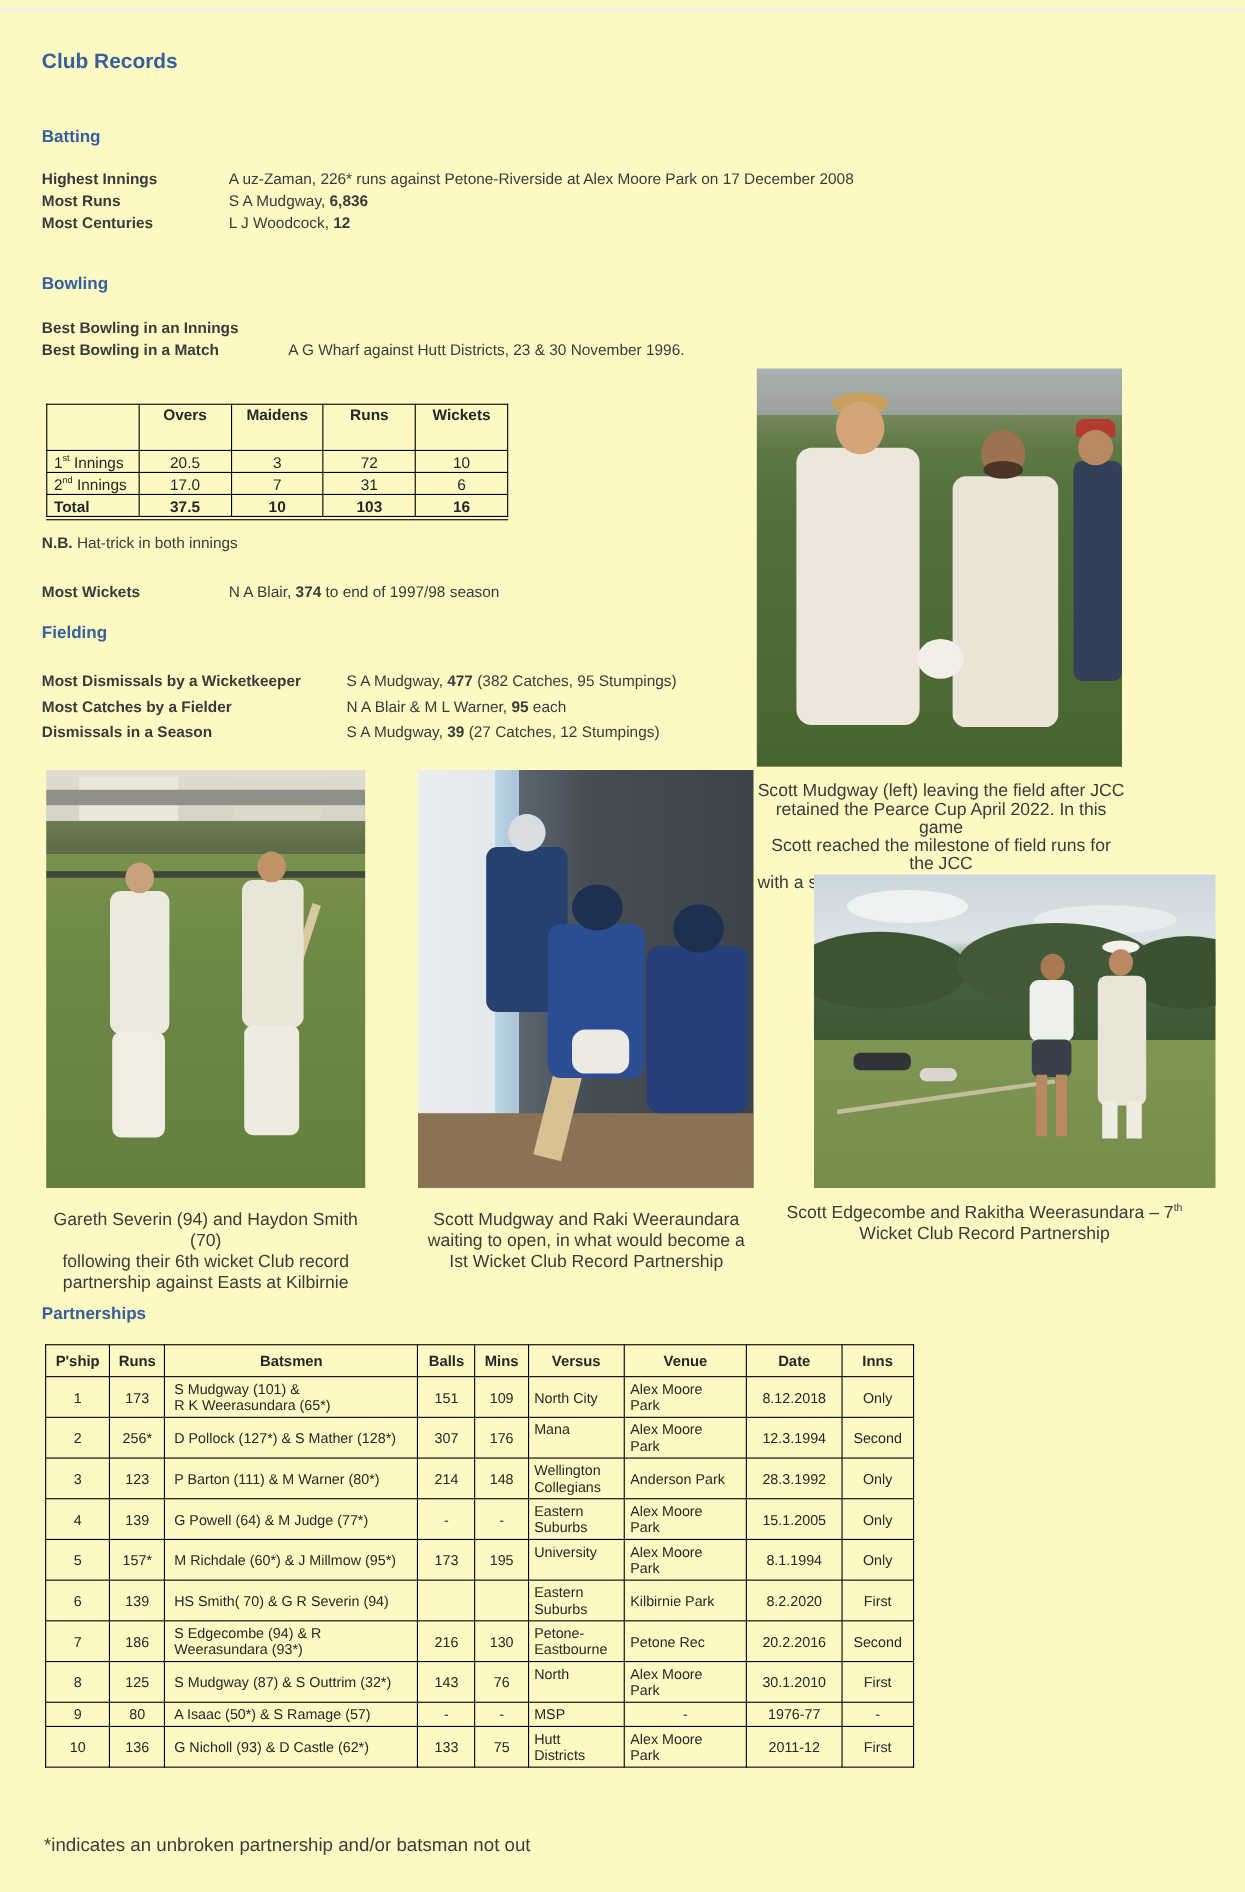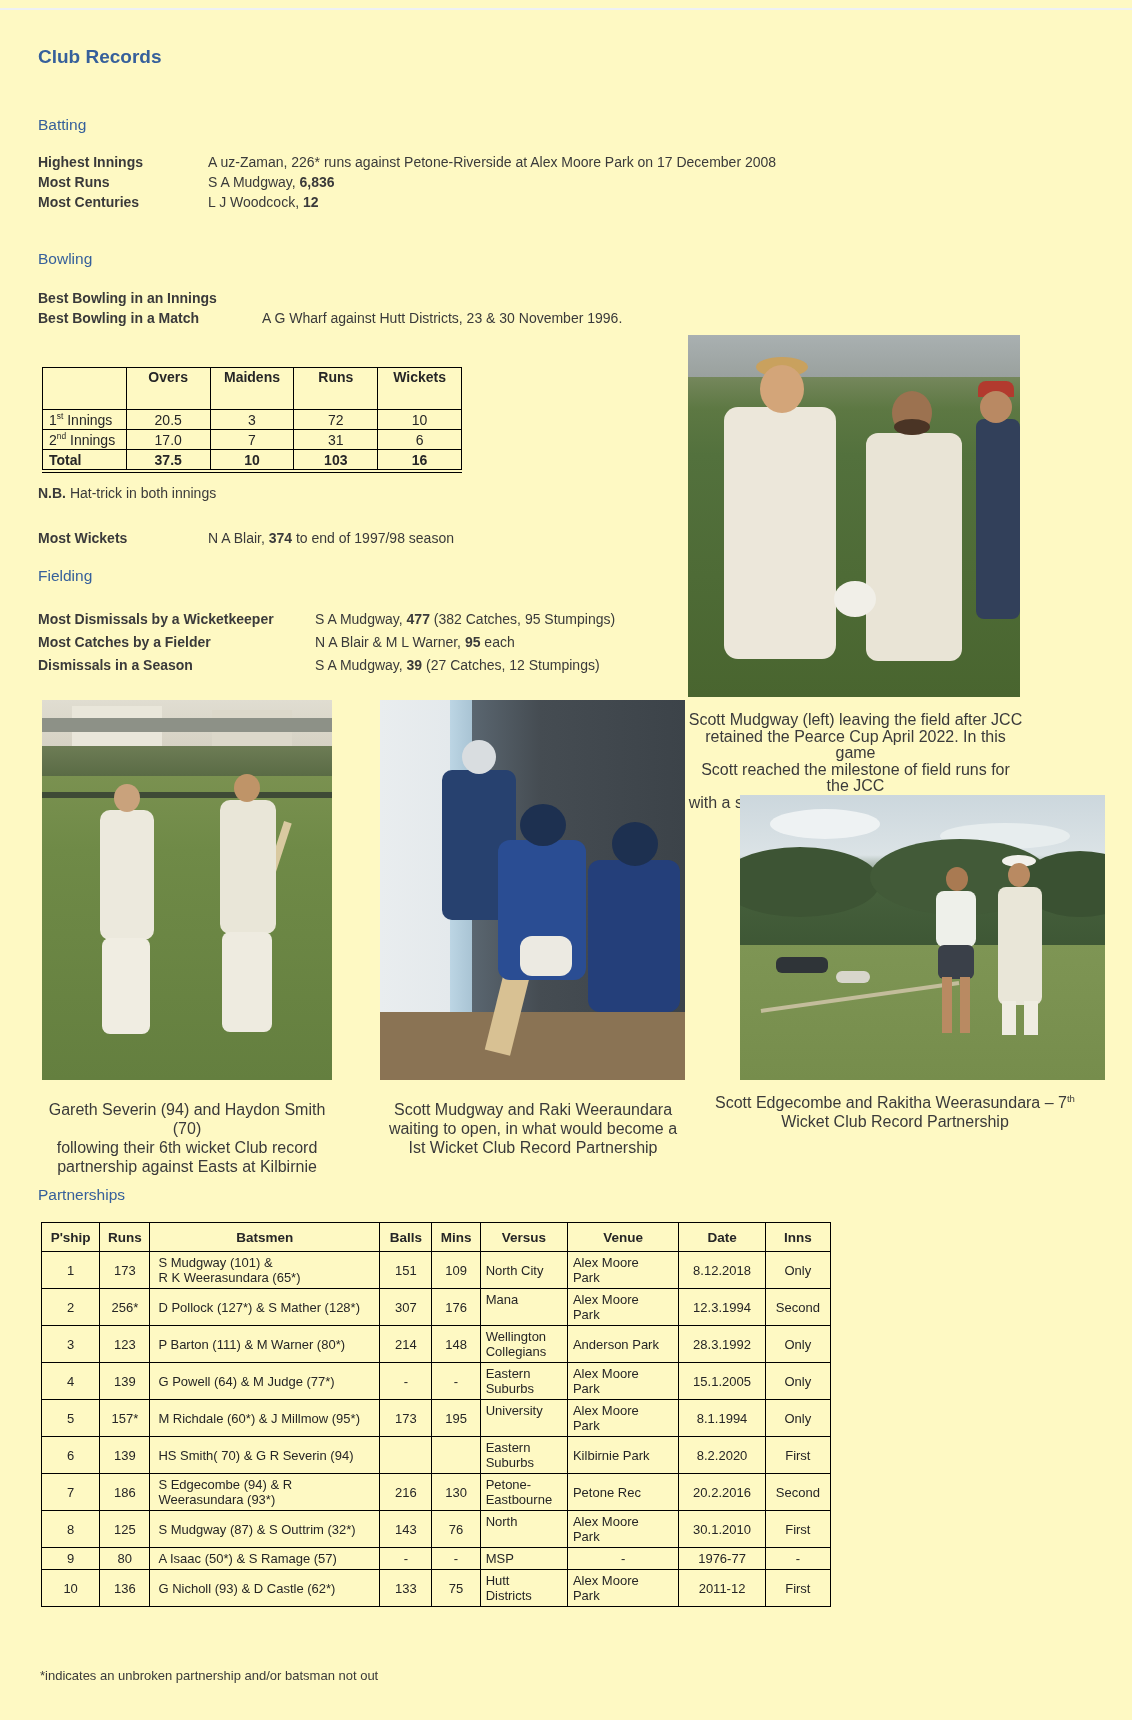--- a/index.html
+++ b/index.html
@@ -3,21 +3,21 @@
 <meta charset="utf-8">
 <style>
   html,body { margin:0; padding:0; background:#fff; }
   .page {
     position:relative; width:1132px; height:1720px; background:#fef9c3;
     font-family:"Liberation Sans", sans-serif; color:#3a3a3a; overflow:hidden;
   }
   .topline { position:absolute; top:8px; left:0; width:1132px; height:2px; background:#eef1f4; }
 
   .h-title { position:absolute; left:38px; top:46px; font-size:19px; font-weight:bold; color:#36609b; }
-  .h-sec   { position:absolute; left:38px; font-size:15.5px; font-weight:normal; color:#36609b; }
+  .h-sec   { position:absolute; left:38px; font-size:15.5px; font-weight:bold; color:#36609b; }
 
   .recs { position:absolute; left:38px; font-size:14px; }
   .rec-row { display:flex; line-height:20px; }
   .recs.wide .rec-row { line-height:23px; }
   .rec-label { font-weight:bold; flex:0 0 var(--lw); }
   .rec-val b { font-weight:bold; }
 
   .note { position:absolute; left:38px; font-size:14px; line-height:19px; }
   .note b { font-weight:bold; }
 
@@ -35,21 +35,21 @@
 
   
   .ptable-wrap { position:absolute; left:41px; top:1222px; }
   table.ptable { border-collapse:collapse; table-layout:fixed; width:790px; color:#262626; }
   table.ptable th, table.ptable td { border:1px solid #000; font-size:13px; padding:3px 5px; vertical-align:middle; overflow:hidden; }
   table.ptable th { height:22px; text-align:center; font-weight:bold; font-size:13.5px; }
   table.ptable td.c { text-align:center; }
   table.ptable td.pre { white-space:pre-line; }
   table.ptable td.vtop { vertical-align:top; }
   table.ptable td.bats { padding-left:8px; }
-  .footnote { position:absolute; left:40px; top:1668px; font-size:13px; }
+  .footnote { position:absolute; left:40px; top:1668px; font-size:17px; }
 
   
   .cap { position:absolute; font-size:16px; text-align:center; color:#3a3a3a; }
   .cap .cap-line { display:block; }
 
   
   .photo { position:absolute; overflow:hidden; }
   .photo div { position:absolute; }
 
   .p1 { left:688px; top:335px; width:332px; height:362px;

